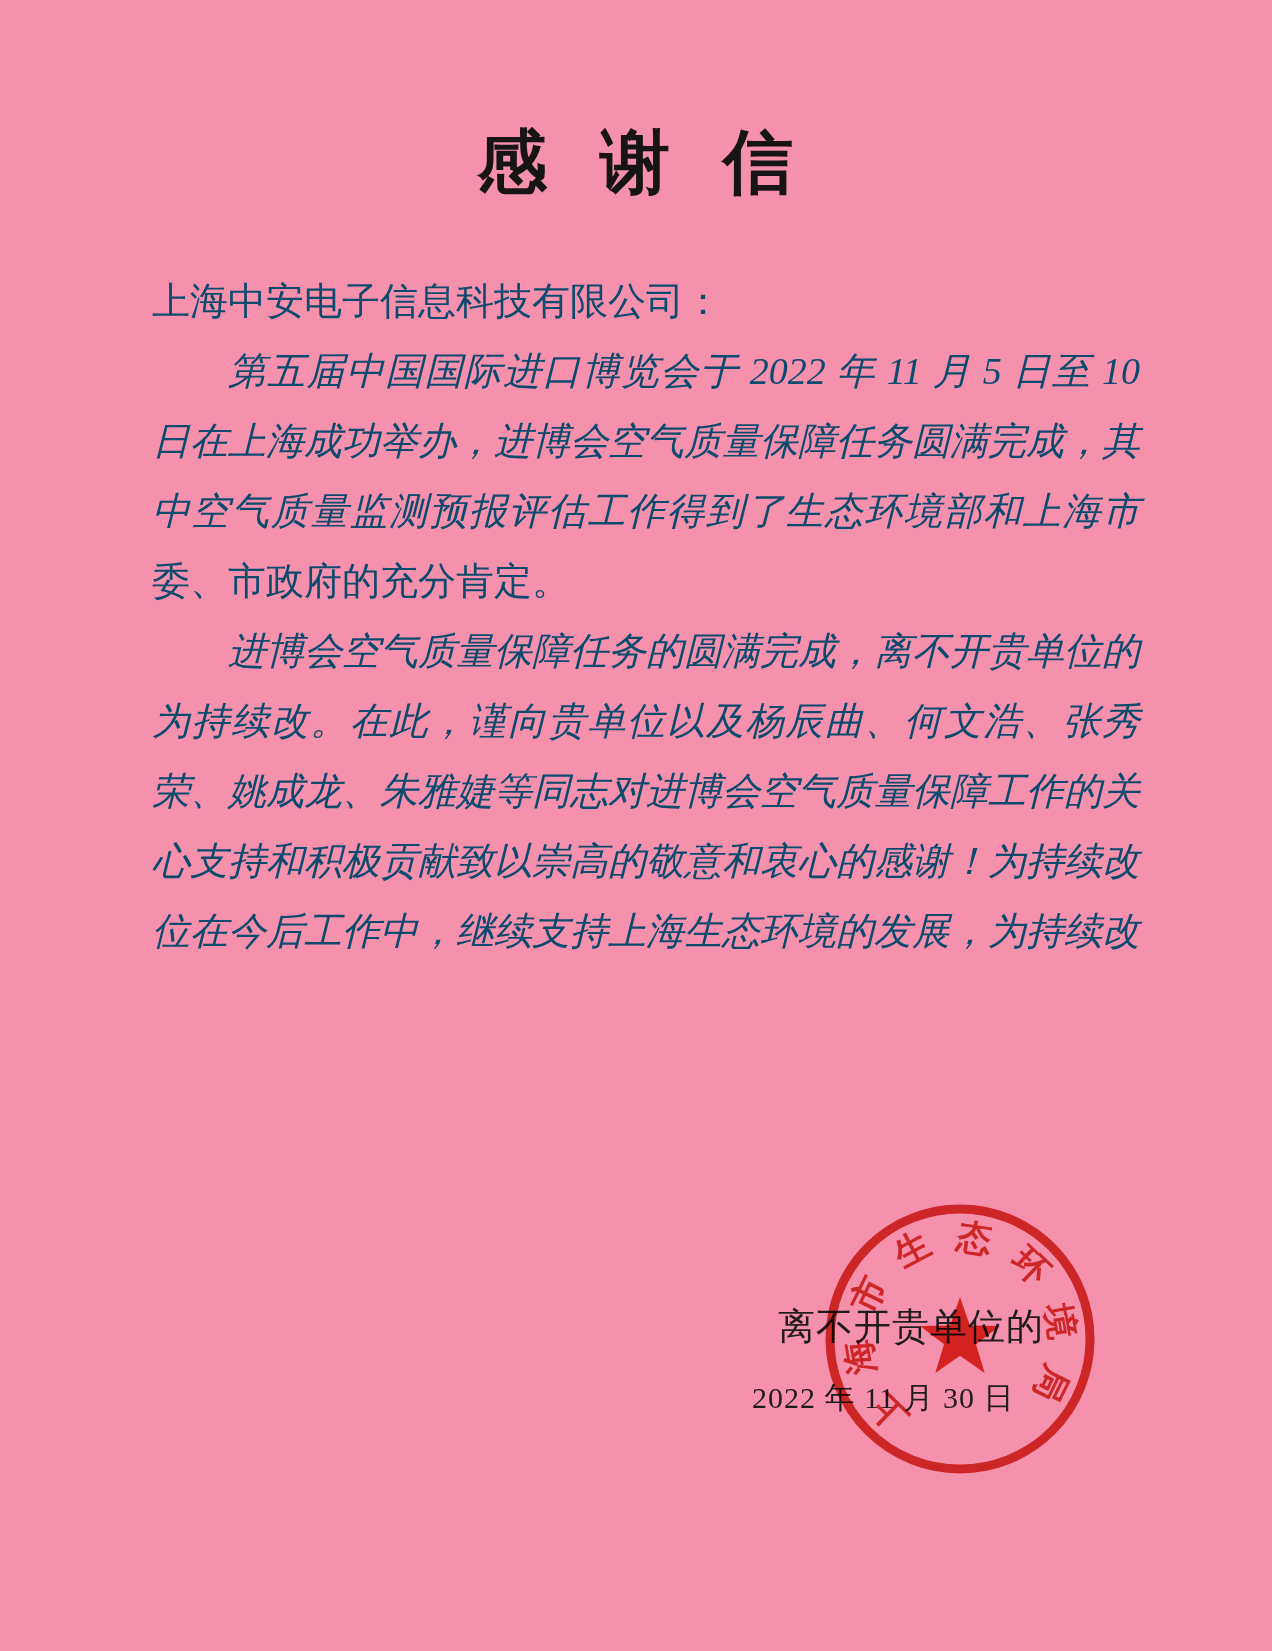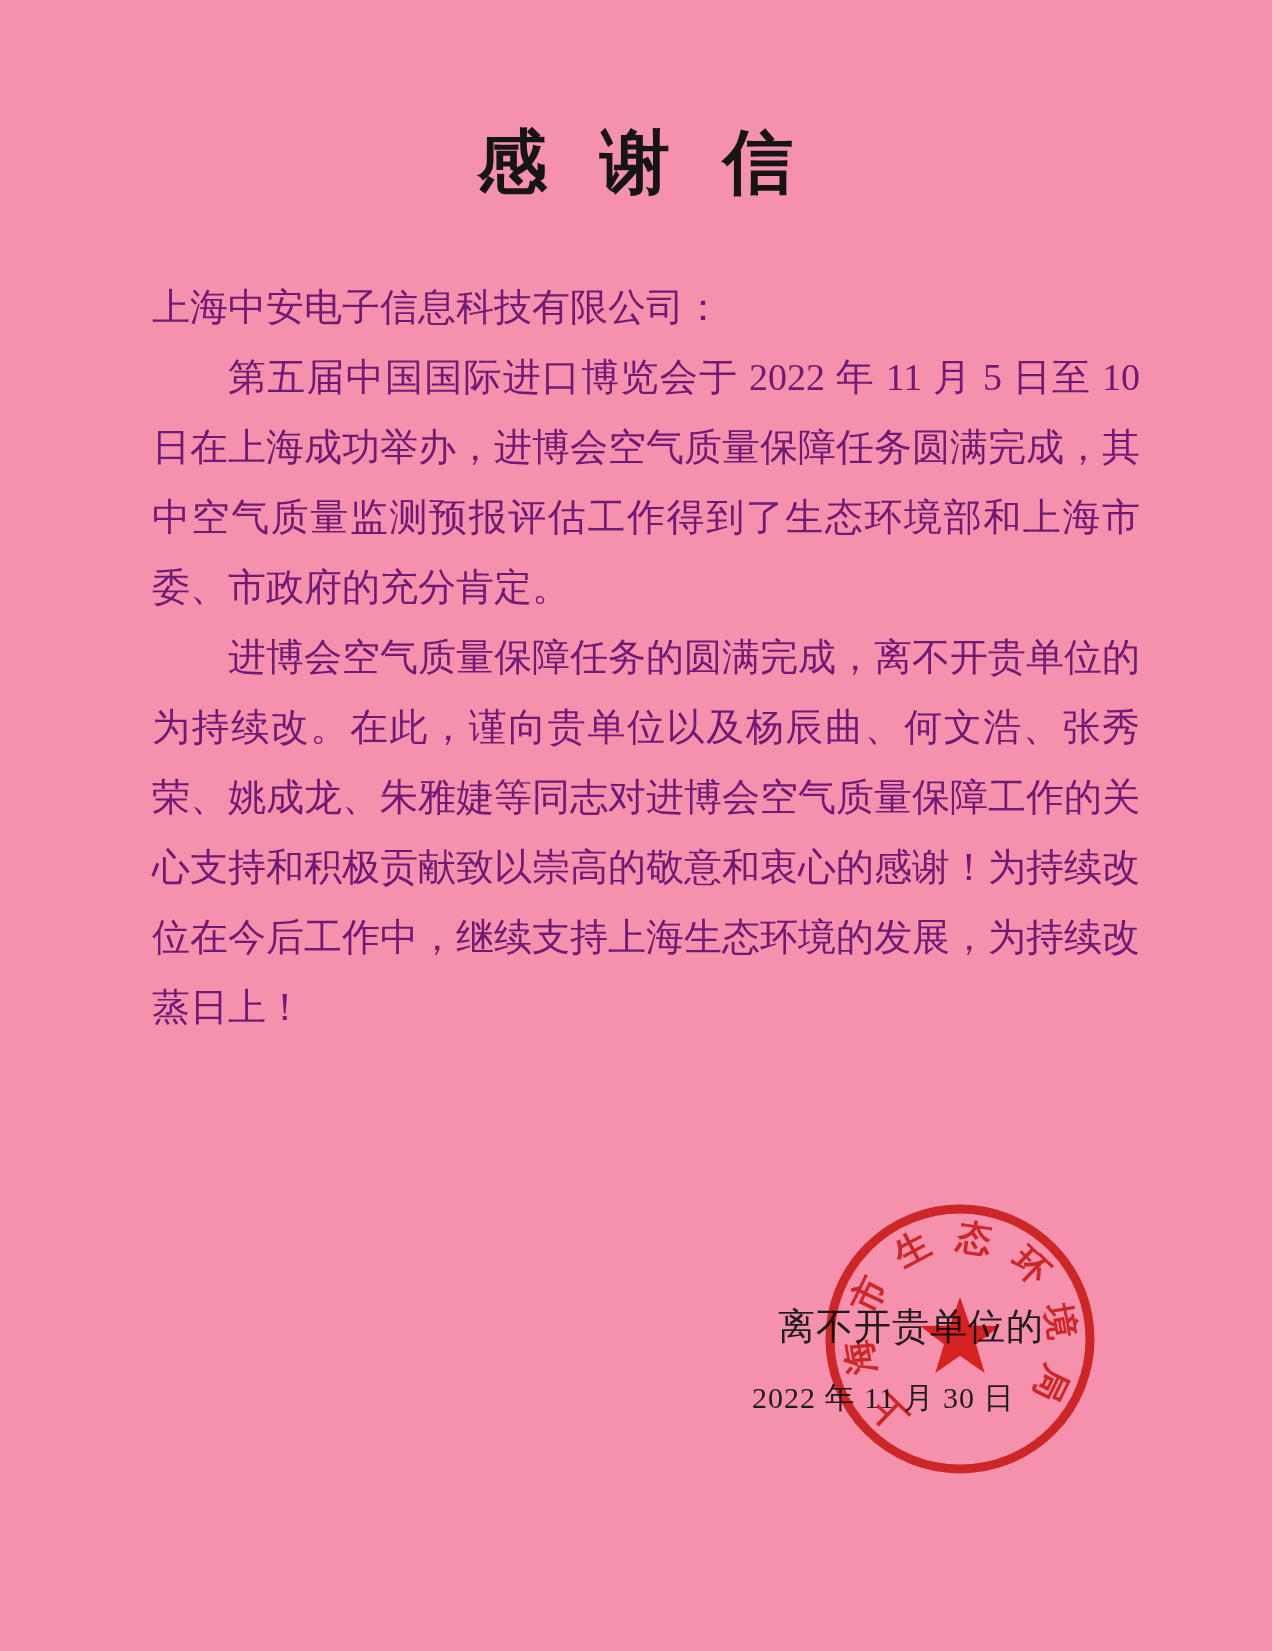--- a/index.html
+++ b/index.html
@@ -19,34 +19,35 @@
     left:0;top:116px;width:100%;
     text-align:center;
     font-size:70px;
     font-weight:bold;
     word-spacing:0.45em;
     letter-spacing:2px;
     color:#171415;
   }
   .body-block{
     position:absolute;
-    left:152px;top:272px;width:988px;
+    left:152px;top:266px;width:988px;
     font-size:38px;
     line-height:70px;
-    color:#701a75;
+    color:#0c4a6e;
   }
   .line{
     width:988px;
     white-space:nowrap;
   }
   .line.justify{
     white-space:normal;
     text-align:justify;
     text-align-last:justify;
     text-justify:inter-character;
+    font-style:italic;
   }
   .line.indent{
     text-indent:2em;
   }
   .signature{
     position:absolute;
     left:778px;top:1302px;
     font-size:37px;
     letter-spacing:1px;
     color:#201c1d;
@@ -82,21 +83,20 @@
     <div class="line">上海中安电子信息科技有限公司：</div>
     <div class="line justify indent">第五届中国国际进口博览会于 2022 年 11 月 5 日至 10</div>
     <div class="line justify">日在上海成功举办，进博会空气质量保障任务圆满完成，其</div>
     <div class="line justify">中空气质量监测预报评估工作得到了生态环境部和上海市</div>
     <div class="line">委、市政府的充分肯定。</div>
     <div class="line justify indent">进博会空气质量保障任务的圆满完成，离不开贵单位的</div>
     <div class="line justify">为持续改。在此，谨向贵单位以及杨辰曲、何文浩、张秀</div>
     <div class="line justify">荣、姚成龙、朱雅婕等同志对进博会空气质量保障工作的关</div>
     <div class="line justify">心支持和积极贡献致以崇高的敬意和衷心的感谢！为持续改</div>
     <div class="line justify">位在今后工作中，继续支持上海生态环境的发展，为持续改</div>
-    <div class="line">蒸日上！</div>
   </div>
 
   <div class="signature">离不开贵单位的</div>
 
   <div class="letter-date">2022 年 11 月 30 日</div>
 
   <div class="seal">
     <svg viewBox="0 0 284 284" xmlns="http://www.w3.org/2000/svg">
 
       <circle cx="142" cy="142" r="130" fill="none" stroke="#d0281c" stroke-width="9"></circle>

